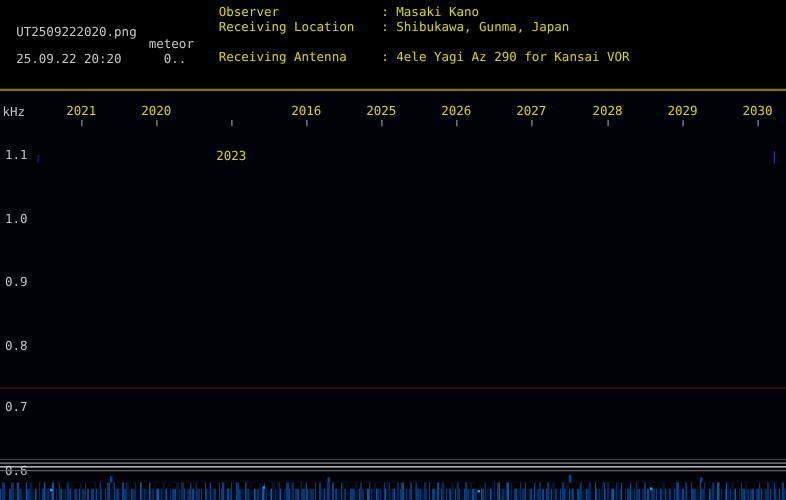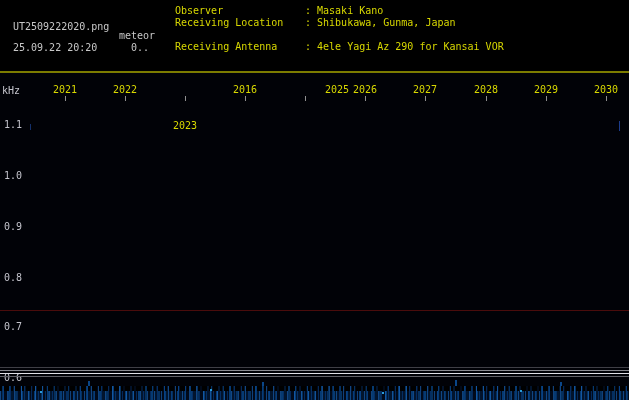--- a/index.html
+++ b/index.html
@@ -43,24 +43,24 @@
   <div class="abs info-label" style="left:175px;top:41px;">Receiving Antenna</div>
   <div class="abs info-value" style="left:305px;top:41px;">: 4ele Yagi Az 290 for Kansai VOR</div>
 
   <div id="separator"></div>
 
   <div id="plot"></div>
 
   <div class="abs ylab" style="left:2px;top:85px;">kHz</div>
 
   <div class="abs xlab" style="left:53px;top:84px;">2021</div>
-  <div class="abs xlab" style="left:113px;top:84px;">2022</div>
+  <div class="abs xlab" style="left:113px;top:84px;">2020</div>
   <div class="abs xlab" style="left:173px;top:84px;margin-top:36px;">2023</div>
   <div class="abs xlab" style="left:233px;top:84px;">2016</div>
-  <div class="abs xlab" style="left:293px;top:84px;margin-left:32px;">2025</div>
+  <div class="abs xlab" style="left:293px;top:84px;">2025</div>
   <div class="abs xlab" style="left:353px;top:84px;">2026</div>
   <div class="abs xlab" style="left:413px;top:84px;">2027</div>
   <div class="abs xlab" style="left:474px;top:84px;text-align:center;">2028</div>
   <div class="abs xlab" style="left:534px;top:84px;">2029</div>
   <div class="abs xlab" style="left:594px;top:84px;">2030</div>
 
   <div class="xtick" style="left:65px;top:96px;"></div>
   <div class="xtick" style="left:125px;top:96px;"></div>
   <div class="xtick" style="left:185px;top:96px;"></div>
   <div class="xtick" style="left:245px;top:96px;"></div>

